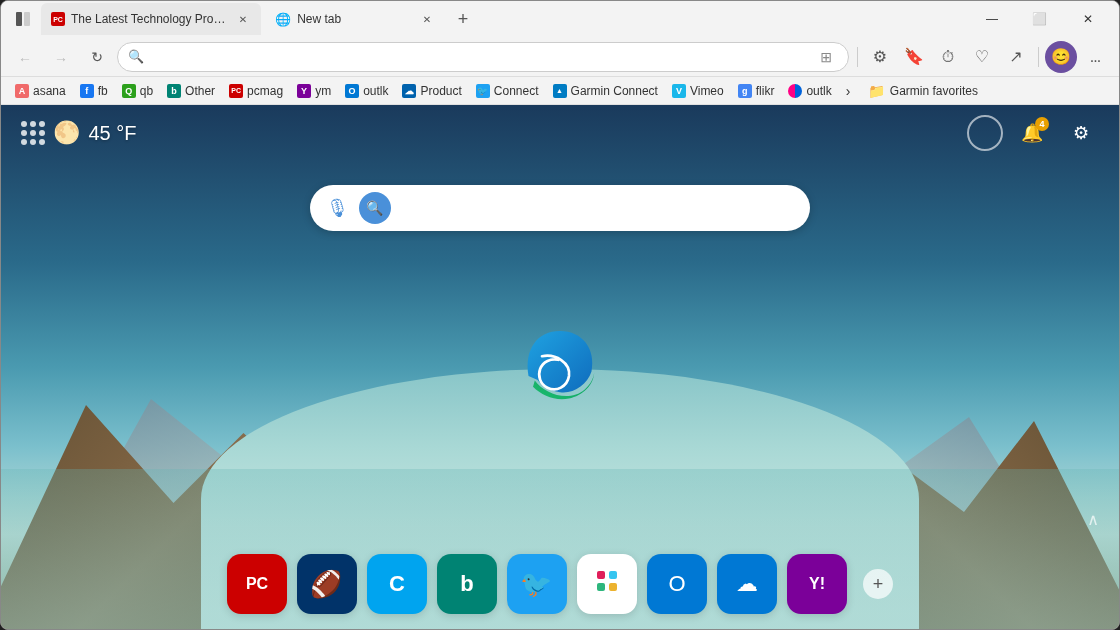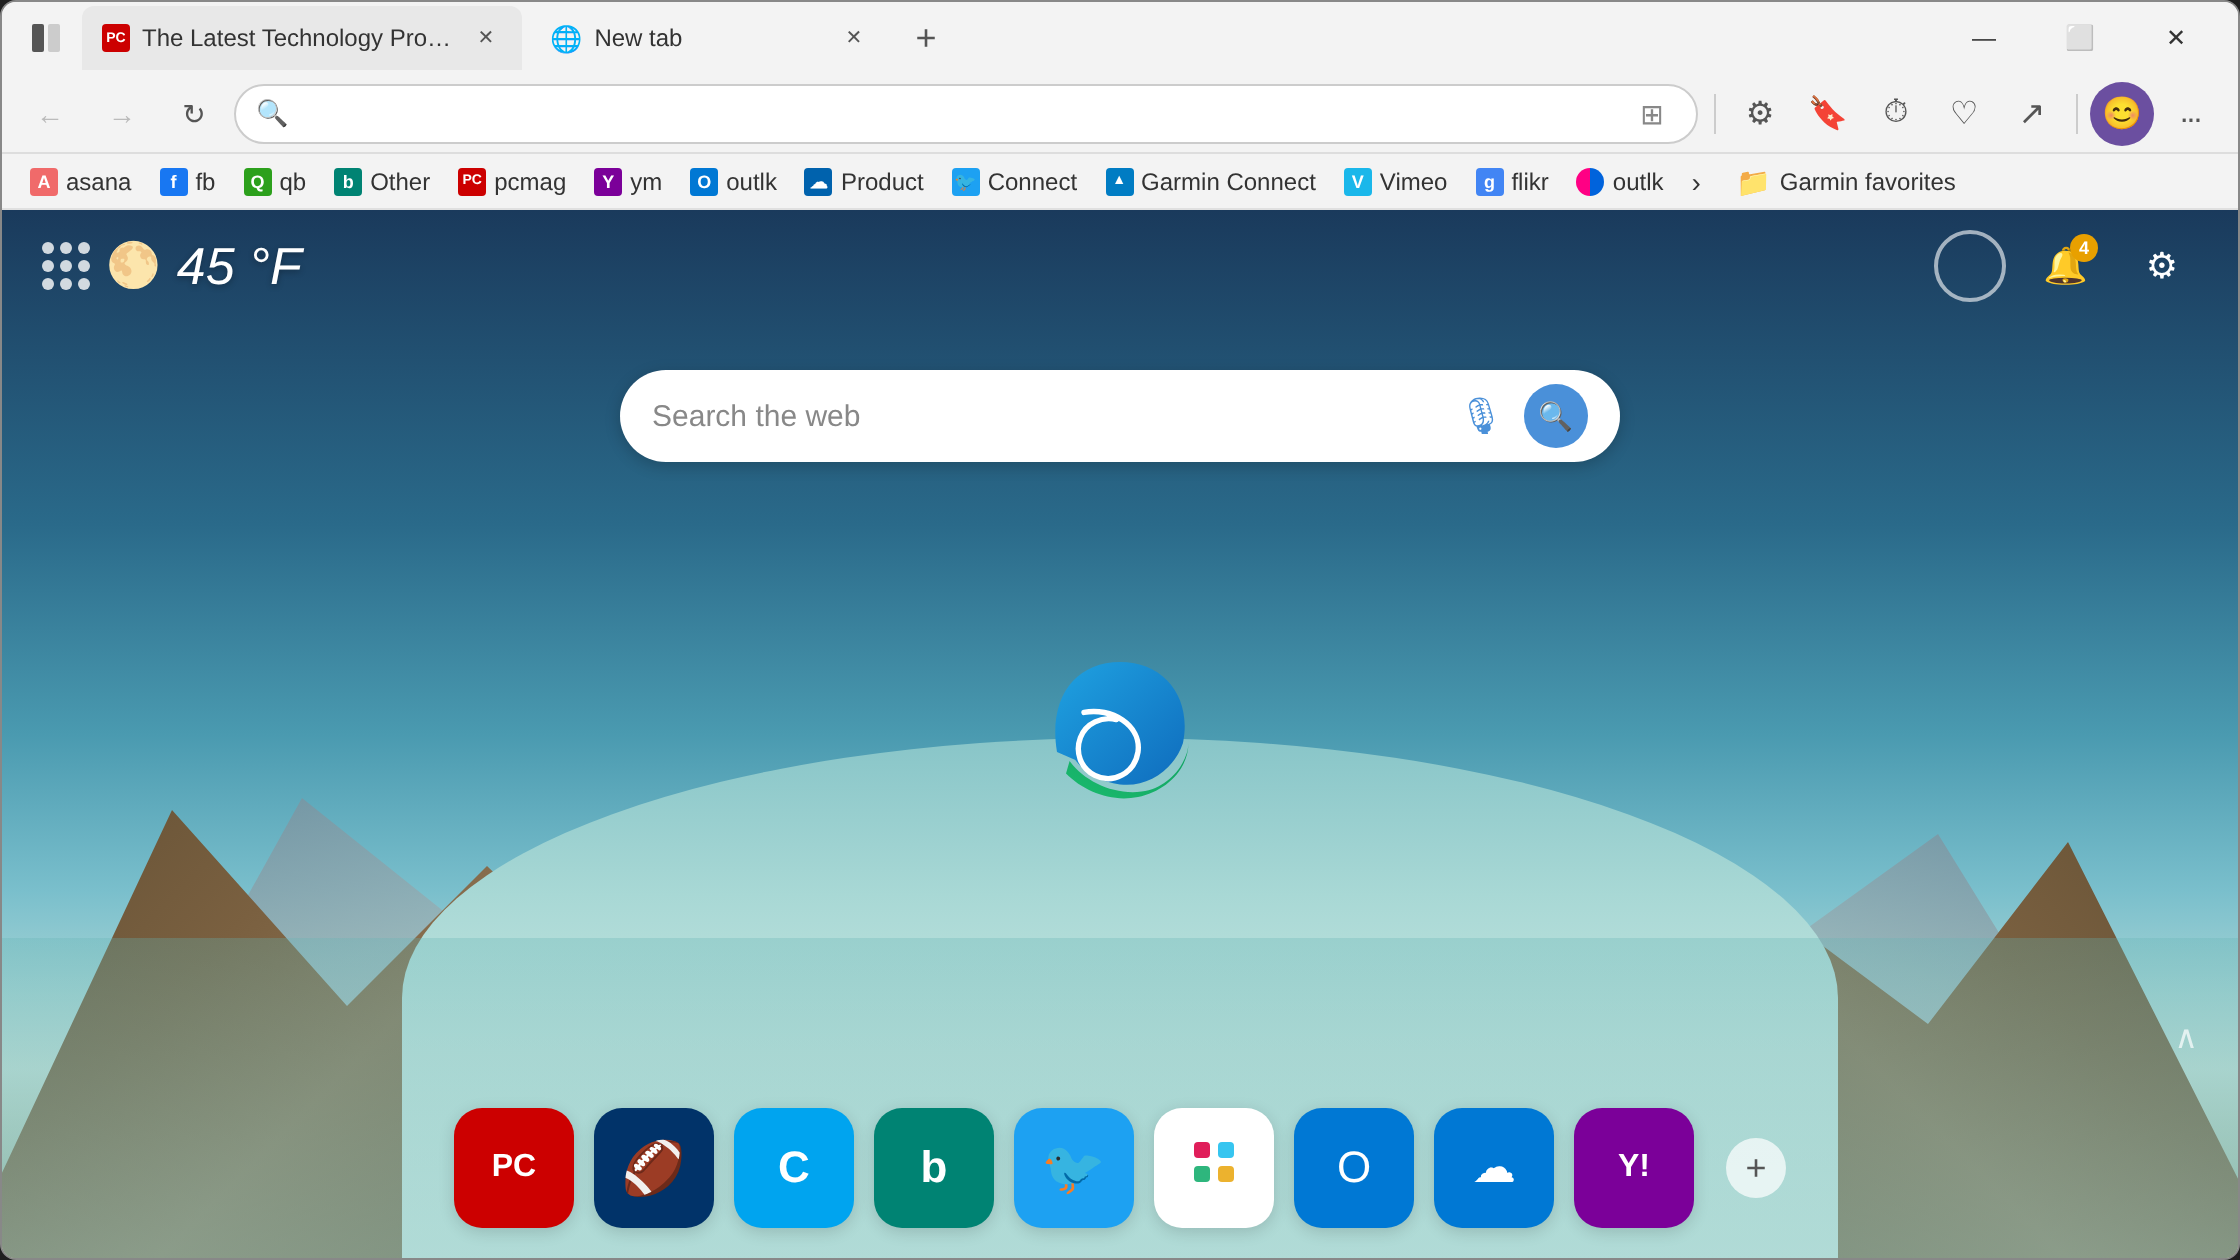--- a/index.html
+++ b/index.html
@@ -53,21 +53,21 @@
     
     .edge-logo { position: absolute; left: 50%; top: 50%; transform: translate(-50%, -50%); width: 90px; height: 90px; }
     .edge-svg { width: 90px; height: 90px; }
 
     
     .top-overlay { position: absolute; top: 10px; left: 0; right: 0; display: flex; align-items: center; justify-content: space-between; padding: 0 20px; }
     .weather-section { display: flex; align-items: center; gap: 8px; }
     .grid-dots { display: grid; grid-template-columns: repeat(3,6px); gap: 3px; }
     .dot { width: 6px; height: 6px; background: rgba(255,255,255,0.8); border-radius: 50%; }
     .weather-icon { font-size: 22px; }
-    .temp-text { font-size: 26px; font-weight: 400; color: white; text-shadow: 0 1px 3px rgba(0,0,0,0.3); font-style: italic; }
+    .temp-text { font-size: 20px; font-weight: 400; color: white; text-shadow: 0 1px 3px rgba(0,0,0,0.3); }
     .top-right { display: flex; align-items: center; gap: 12px; }
     .circle-btn { width: 36px; height: 36px; border-radius: 50%; border: 2px solid rgba(255,255,255,0.6); display: flex; align-items: center; justify-content: center; cursor: pointer; }
     .notif-btn { width: 36px; height: 36px; border-radius: 50%; display: flex; align-items: center; justify-content: center; cursor: pointer; position: relative; font-size: 18px; color: white; }
     .notif-badge { position: absolute; top: 2px; right: 2px; background: #e8a000; color: white; border-radius: 50%; width: 14px; height: 14px; font-size: 9px; display: flex; align-items: center; justify-content: center; font-weight: bold; }
     .settings-btn { width: 36px; height: 36px; border-radius: 50%; display: flex; align-items: center; justify-content: center; cursor: pointer; font-size: 18px; color: white; }
 
     
     .search-section { position: absolute; top: 80px; left: 50%; transform: translateX(-50%); width: 500px; }
     .search-bar { background: white; border-radius: 25px; height: 46px; display: flex; align-items: center; padding: 0 16px; gap: 10px; box-shadow: 0 2px 8px rgba(0,0,0,0.2); }
     .search-mic { font-size: 18px; color: #4a90d9; cursor: pointer; }
@@ -252,21 +252,20 @@
         <div class="notif-btn">
           <span>🔔</span>
           <span class="notif-badge">4</span>
         </div>
         <div class="settings-btn">⚙</div>
       </div>
     </div>
 
     <div class="search-section">
       <div class="search-bar">
-        <span style="flex:1;font-size:15px;color:#888;">Search the web</span>
         <span class="search-mic">🎙</span>
         <div class="search-btn">
           <span>🔍</span>
         </div>
       </div>
     </div>
 
     <div class="scroll-hint">∧</div>
 
     <div class="bottom-dock">

